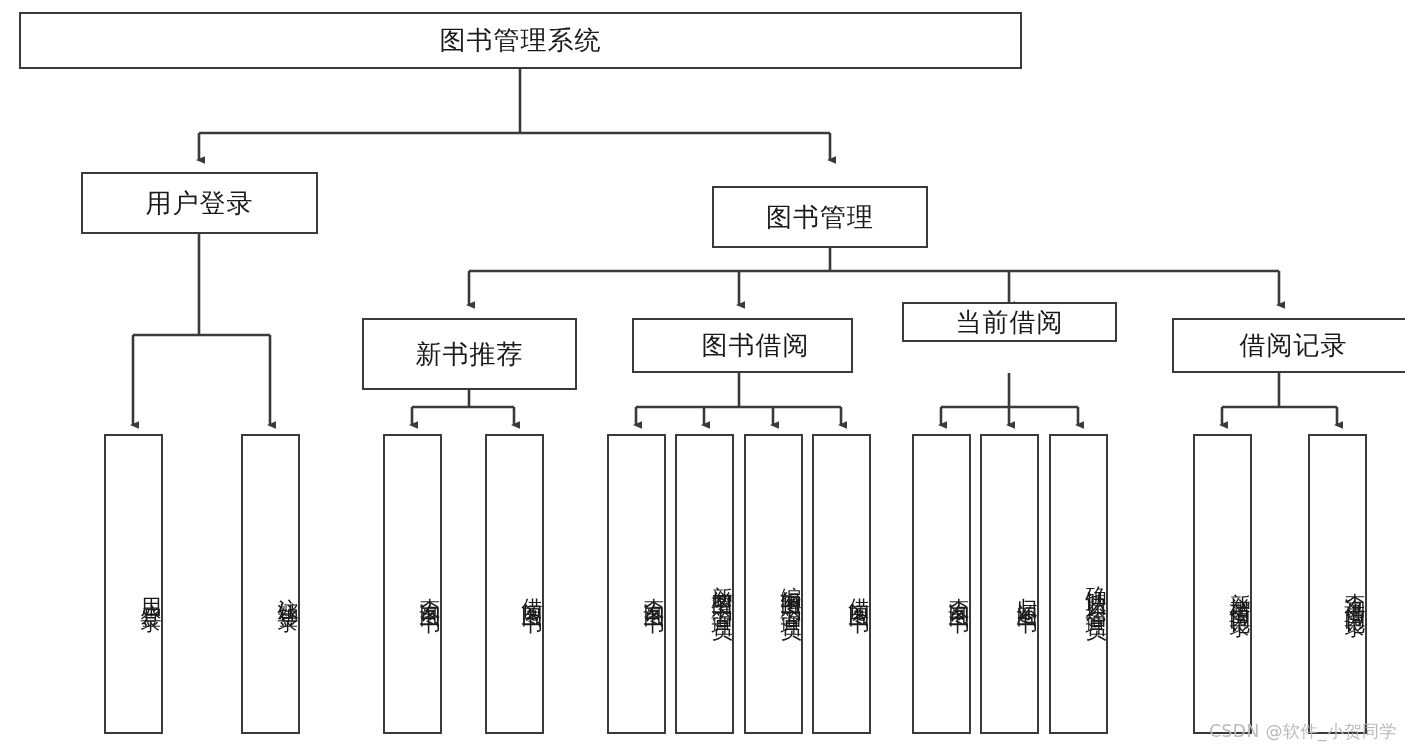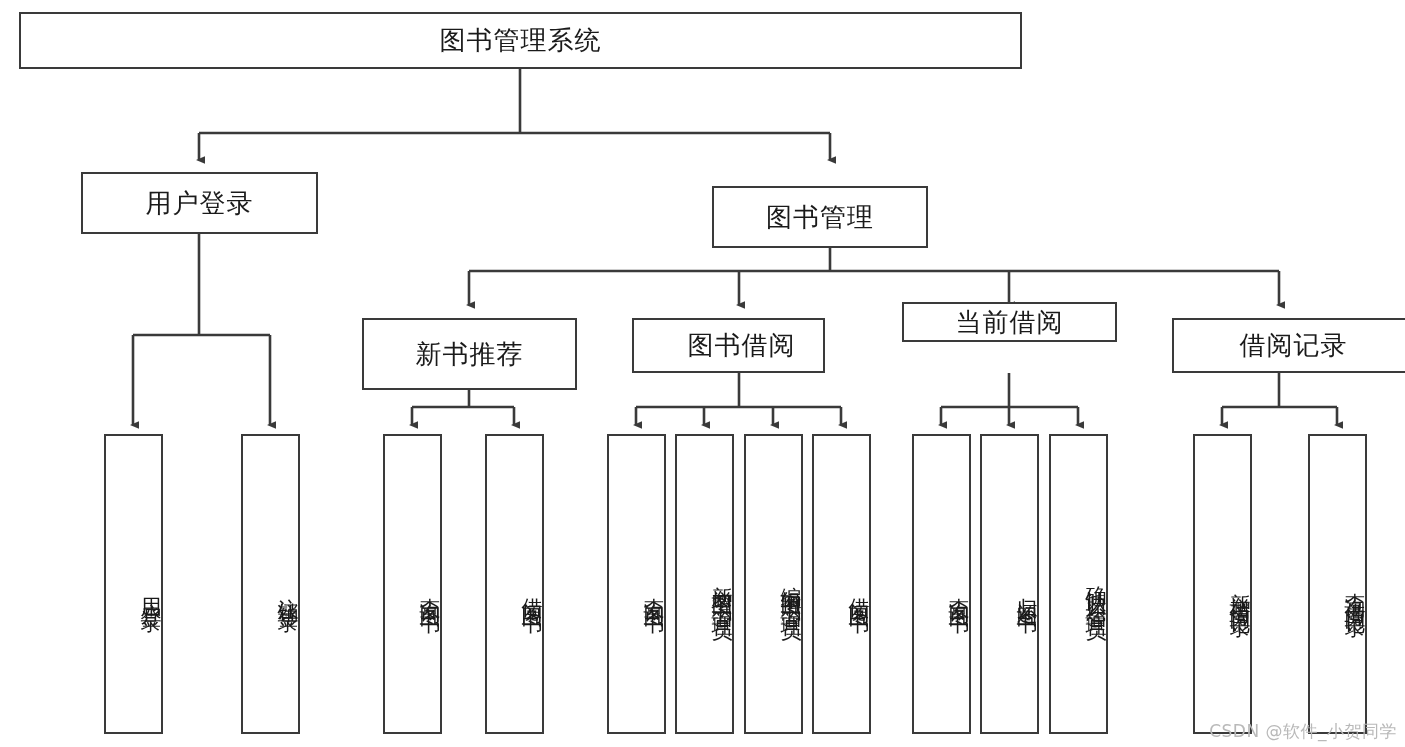--- a/index.html
+++ b/index.html
@@ -131,21 +131,21 @@
   </div>
 
   <div class="node horiz" style="left:712px; top:160px; width:216px; height:62px;margin-top:26px;">
     <span class="label">图书管理</span>
   </div>
 
   <div class="node horiz" style="left:362px; top:318px; width:215px; height:72px;">
     <span class="label">新书推荐</span>
   </div>
 
-  <div class="node horiz" style="left:632px; top:318px; width:193px; height:55px;padding-left:26px;">
+  <div class="node horiz" style="left:632px; top:318px; width:221px; height:55px;padding-left:26px;">
     <span class="label">图书借阅</span>
   </div>
 
   <div class="node horiz" style="left:902px; top:302px; width:215px; height:40px;justify-content:center;">
     <span class="label">当前借阅</span>
   </div>
 
   <div class="node horiz" style="left:1172px; top:318px; width:243px; height:55px;">
     <span class="label">借阅记录</span>
   </div>

